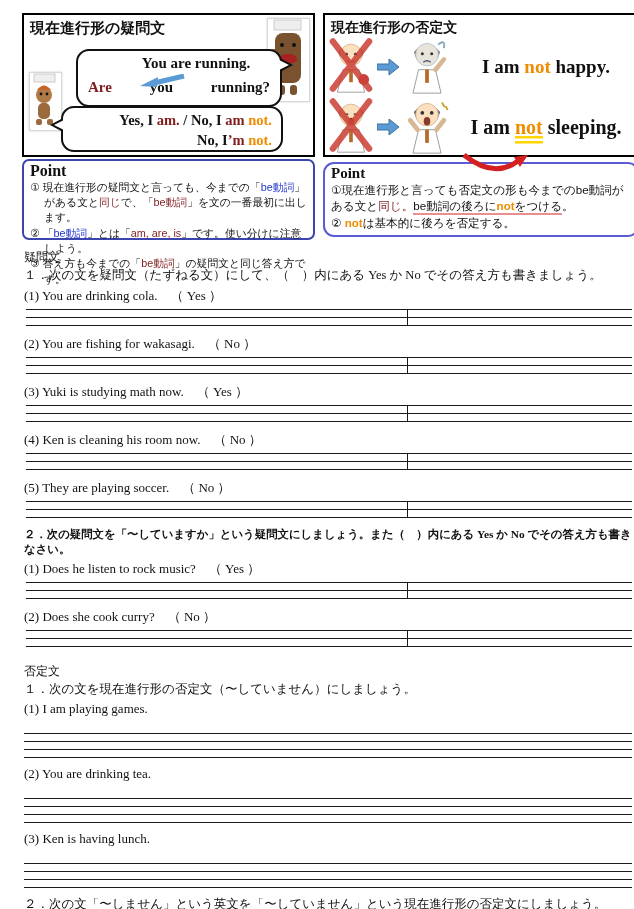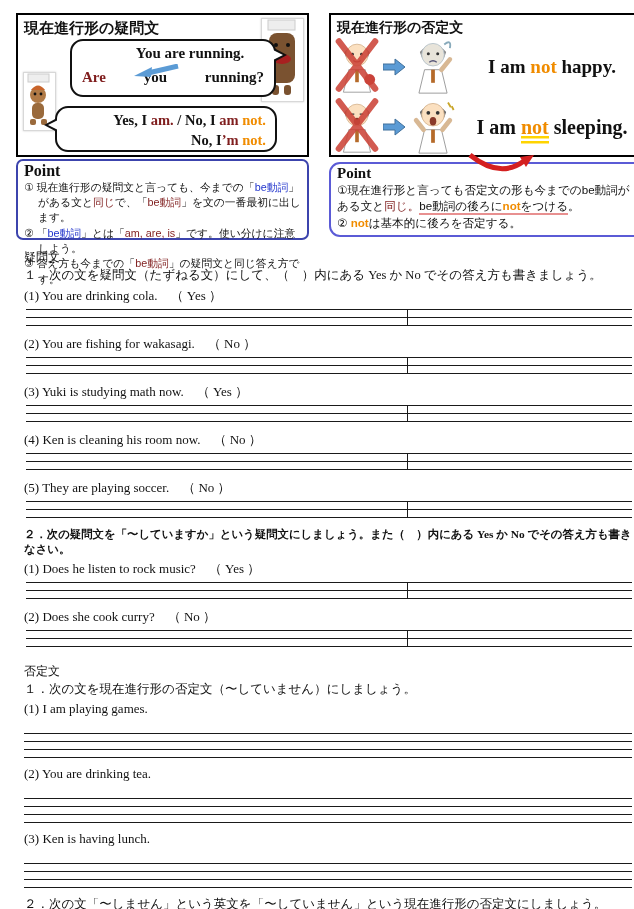--- a/index.html
+++ b/index.html
@@ -1,32 +1,32 @@
 <!DOCTYPE html>
 <html><head>
 <meta charset="utf-8">
 <style>
   html,body{margin:0;padding:0;background:#fff;}
   .page{position:relative;width:634px;height:909px;background:#fff;overflow:hidden;
         font-family:"Liberation Serif","DejaVu Serif",serif;color:#111;}
   
-  .toprow{display:flex;gap:20px;margin:13px 0 0 16px;}
+  .toprow{display:flex;gap:8px;margin:13px 0 0 22px;}
   .col-left{width:293px;flex:0 0 auto;}
   .col-right{width:316px;flex:0 0 auto;}
   .box{position:relative;border:2px solid #000;background:#fff;box-sizing:border-box;height:144px;}
   .box-title{font-family:"Liberation Sans","DejaVu Sans",sans-serif;font-weight:bold;
              font-size:15px;padding:4px 0 0 6px;}
   
   .card{position:absolute;background:#fff;border:1px solid #d8d8d8;box-shadow:0 0 2px #ccc;}
   .card-domo{top:3px;right:3px;width:41px;height:82px;}
   .card-small{top:57px;left:5px;width:31px;height:57px;}
   
   .bubble{position:absolute;background:#fff;border:2px solid #111;border-radius:13px;
           font-weight:bold;z-index:2;box-sizing:border-box;}
-  .b1{left:52px;top:24px;width:206px;height:58px;}
+  .b1{left:52px;top:34px;width:206px;height:58px;}
   .b1-l1{text-align:center;padding-left:34px;font-size:15px;margin-top:4px;white-space:nowrap;}
   .b1-l2{display:flex;justify-content:space-between;padding:0 10px;font-size:15px;margin-top:7px;}
   .b2{left:37px;top:91px;width:222px;height:46px;text-align:right;padding:2px 9px 0 4px;
       font-size:14.5px;line-height:1.4;white-space:nowrap;}
   .tail{position:absolute;width:0;height:0;border-style:solid;}
   .t1o{right:-13px;top:7px;border-width:7px 0 7px 13px;border-color:transparent transparent transparent #111;}
   .t1i{right:-9px;top:8.5px;border-width:5.5px 0 5.5px 10px;border-color:transparent transparent transparent #fff;}
   .t2o{left:-13px;top:10px;border-width:7px 13px 7px 0;border-color:transparent #111 transparent transparent;}
   .t2i{left:-9px;top:11.5px;border-width:5.5px 10px 5.5px 0;border-color:transparent #fff transparent transparent;}
   .swap-arrow{position:absolute;left:60px;top:23px;z-index:3;}

